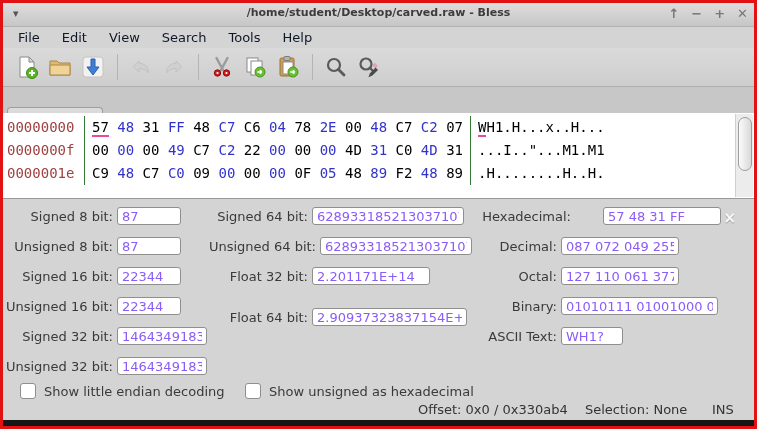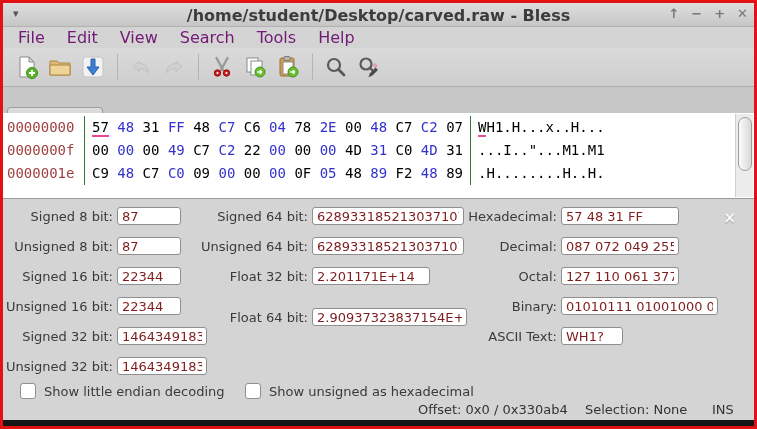--- a/index.html
+++ b/index.html
@@ -3,27 +3,27 @@
 <meta charset="utf-8">
 <style>
   html,body{margin:0;padding:0;}
   body{font-family:"DejaVu Sans","Liberation Sans",sans-serif;}
   .screen{position:relative;width:757px;height:429px;background:#e31212;overflow:hidden;}
   .window{position:absolute;left:3px;top:3px;right:3px;bottom:3px;background:#d4d4d4;overflow:hidden;}
 
   
   .titlebar{position:absolute;left:0;top:0;right:0;height:23px;background:linear-gradient(#dedede,#c6c6c6);border-bottom:1px solid #b2b2b2;}
   .menu-arrow{position:absolute;left:10px;top:4px;font-size:11px;color:#555;cursor:default;}
-  .title{position:absolute;left:0;right:0;top:3px;text-align:center;font-size:16px;font-weight:bold;color:#3c3c3c;}
+  .title{position:absolute;left:0;right:0;top:3px;text-align:center;font-size:11px;font-weight:bold;color:#3c3c3c;}
   .win-controls{position:absolute;right:6px;top:2px;display:flex;gap:12px;}
   .win-btn{font-size:13px;color:#787878;font-weight:bold;line-height:18px;cursor:default;}
 
   
   .menubar{position:absolute;left:0;top:24px;right:0;height:21px;background:#d4d4d4;display:flex;align-items:center;padding-left:4px;}
-  .menu-item{font-size:16px;color:#701a75;padding:1px 11px;border-radius:3px;}
+  .menu-item{font-size:13px;color:#0f172a;padding:1px 11px;border-radius:3px;}
 
   
   .toolbar{position:absolute;left:0;top:45px;right:0;height:38px;background:linear-gradient(#dadada,#cecece);border-bottom:1px solid #adadad;display:flex;align-items:center;padding-left:8px;}
   .tool-btn{width:32px;height:30px;display:flex;align-items:center;justify-content:center;margin-right:1px;border-radius:3px;}
   .tool-btn svg{width:24px;height:24px;}
   .tool-btn.disabled{opacity:.55;}
   .tool-sep{width:1px;height:26px;background:#b4b4b4;margin:0 7px;}
 
   
   .tabbar{position:absolute;left:0;top:84px;right:0;height:26px;background:#c7c7c7;border-bottom:1px solid #a8a8a8;}
@@ -41,21 +41,21 @@
   .ascii{padding-left:7px;color:#000;}
   .cursor{border-bottom:2px solid #ec4899;}
   .vscrollbar{position:absolute;right:1px;top:1px;bottom:1px;width:17px;background:#ececec;border-left:1px solid #cfcfcf;border-radius:0 2px 2px 0;}
   .vthumb{position:absolute;left:2px;top:3px;width:12px;height:52px;background:linear-gradient(90deg,#fbfbfb,#d9d9d9);border:1px solid #9d9d9d;border-radius:7px;}
 
   
   .convpanel{position:absolute;left:0;top:196px;right:0;height:201px;background:#d4d4d4;}
   .panel-close{position:absolute;right:18px;top:10px;font-size:15px;font-weight:bold;color:#fafafa;text-shadow:0 1px 1px #999;}
   .fieldrow{position:absolute;height:20px;display:flex;align-items:center;}
   .fieldrow label{font-size:13px;color:#3a3a3a;text-align:right;padding-right:4px;box-sizing:border-box;}
-  .fieldrow input{height:18px;border:1px solid #8f8f8f;border-radius:3px;background:#ffffff;font-family:"DejaVu Sans","Liberation Sans",sans-serif;font-size:13px;color:#7f1d1d;padding:0 4px;box-sizing:border-box;}
+  .fieldrow input{height:18px;border:1px solid #8f8f8f;border-radius:3px;background:#ffffff;font-family:"DejaVu Sans","Liberation Sans",sans-serif;font-size:13px;color:#8b5cf6;padding:0 4px;box-sizing:border-box;}
   .col-left label{width:112px;}
   .col-mid  label{width:124px;}
   .col-right label{width:124px;}
   .checkrow{position:absolute;height:18px;display:flex;align-items:center;gap:8px;}
   .checkbox{width:14px;height:14px;background:#fff;border:1px solid #8f8f8f;border-radius:3px;}
   .checklabel{font-size:13px;color:#3a3a3a;}
 
   
   .statusbar{position:absolute;left:0;top:397px;right:0;height:20px;background:#d4d4d4;font-size:13px;color:#333;}
   .sb-offset{position:absolute;left:415px;top:2px;}
@@ -209,34 +209,34 @@
       </div>
       <div class="fieldrow col-left" style="left:2px;top:157px;">
         <label>Unsigned 32 bit:</label>
         <input readonly="" style="width: 90px;" value="1464349183">
       </div>
 
       <div class="fieldrow col-mid" style="left:185px;top:7px;">
         <label>Signed 64 bit:</label>
         <input readonly="" style="width: 152px;" value="6289331852130371076">
       </div>
-      <div class="fieldrow col-mid" style="left:185px;top:37px;">
+      <div class="fieldrow col-mid" style="left:193px;top:37px;">
         <label>Unsigned 64 bit:</label>
         <input readonly="" style="width: 152px;" value="6289331852130371076">
       </div>
       <div class="fieldrow col-mid" style="left:185px;top:67px;">
         <label>Float 32 bit:</label>
         <input readonly="" style="width: 118px;" value="2.201171E+14">
       </div>
       <div class="fieldrow col-mid" style="left:185px;top:108px;">
         <label>Float 64 bit:</label>
         <input readonly="" style="width: 155px;" value="2.90937323837154E+112">
       </div>
 
-      <div class="fieldrow col-right" style="left:434px;top:7px;">
+      <div class="fieldrow col-right" style="left:448px;top:7px;gap:28px;">
         <label>Hexadecimal:</label>
         <input readonly="" style="width: 118px;" value="57 48 31 FF">
       </div>
       <div class="fieldrow col-right" style="left:434px;top:37px;">
         <label>Decimal:</label>
         <input readonly="" style="width: 118px;" value="087 072 049 255">
       </div>
       <div class="fieldrow col-right" style="left:434px;top:67px;">
         <label>Octal:</label>
         <input readonly="" style="width: 118px;" value="127 110 061 377">

